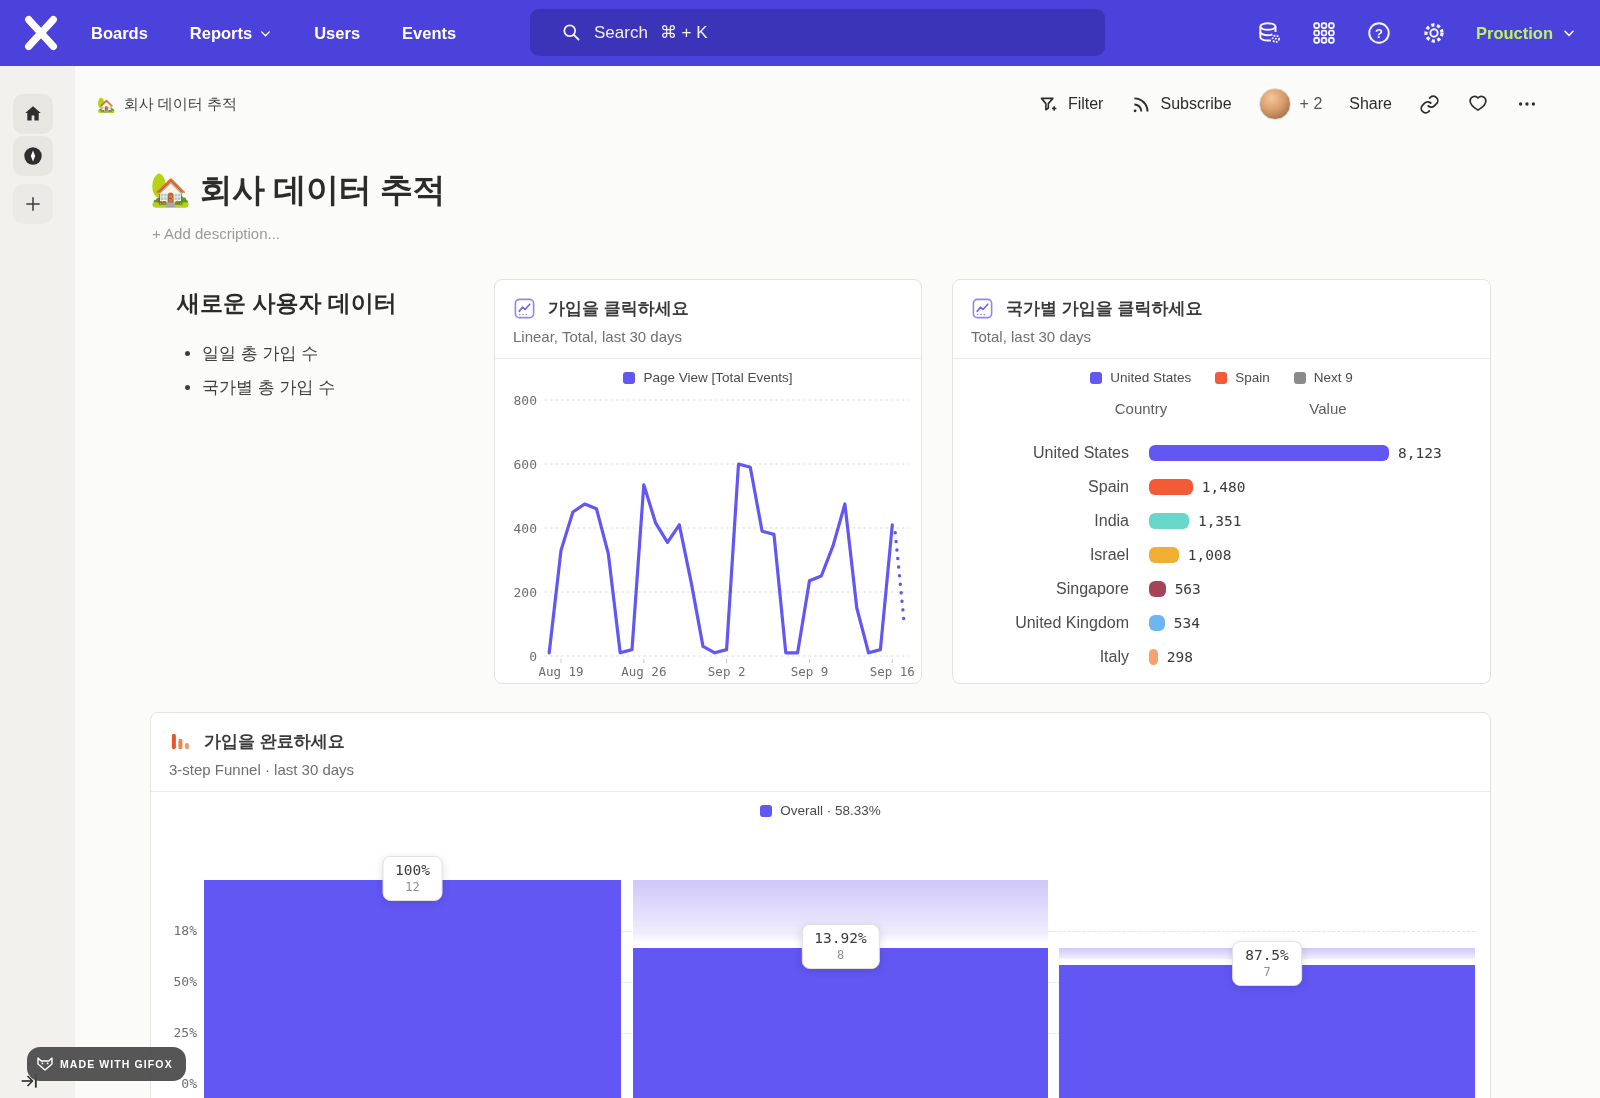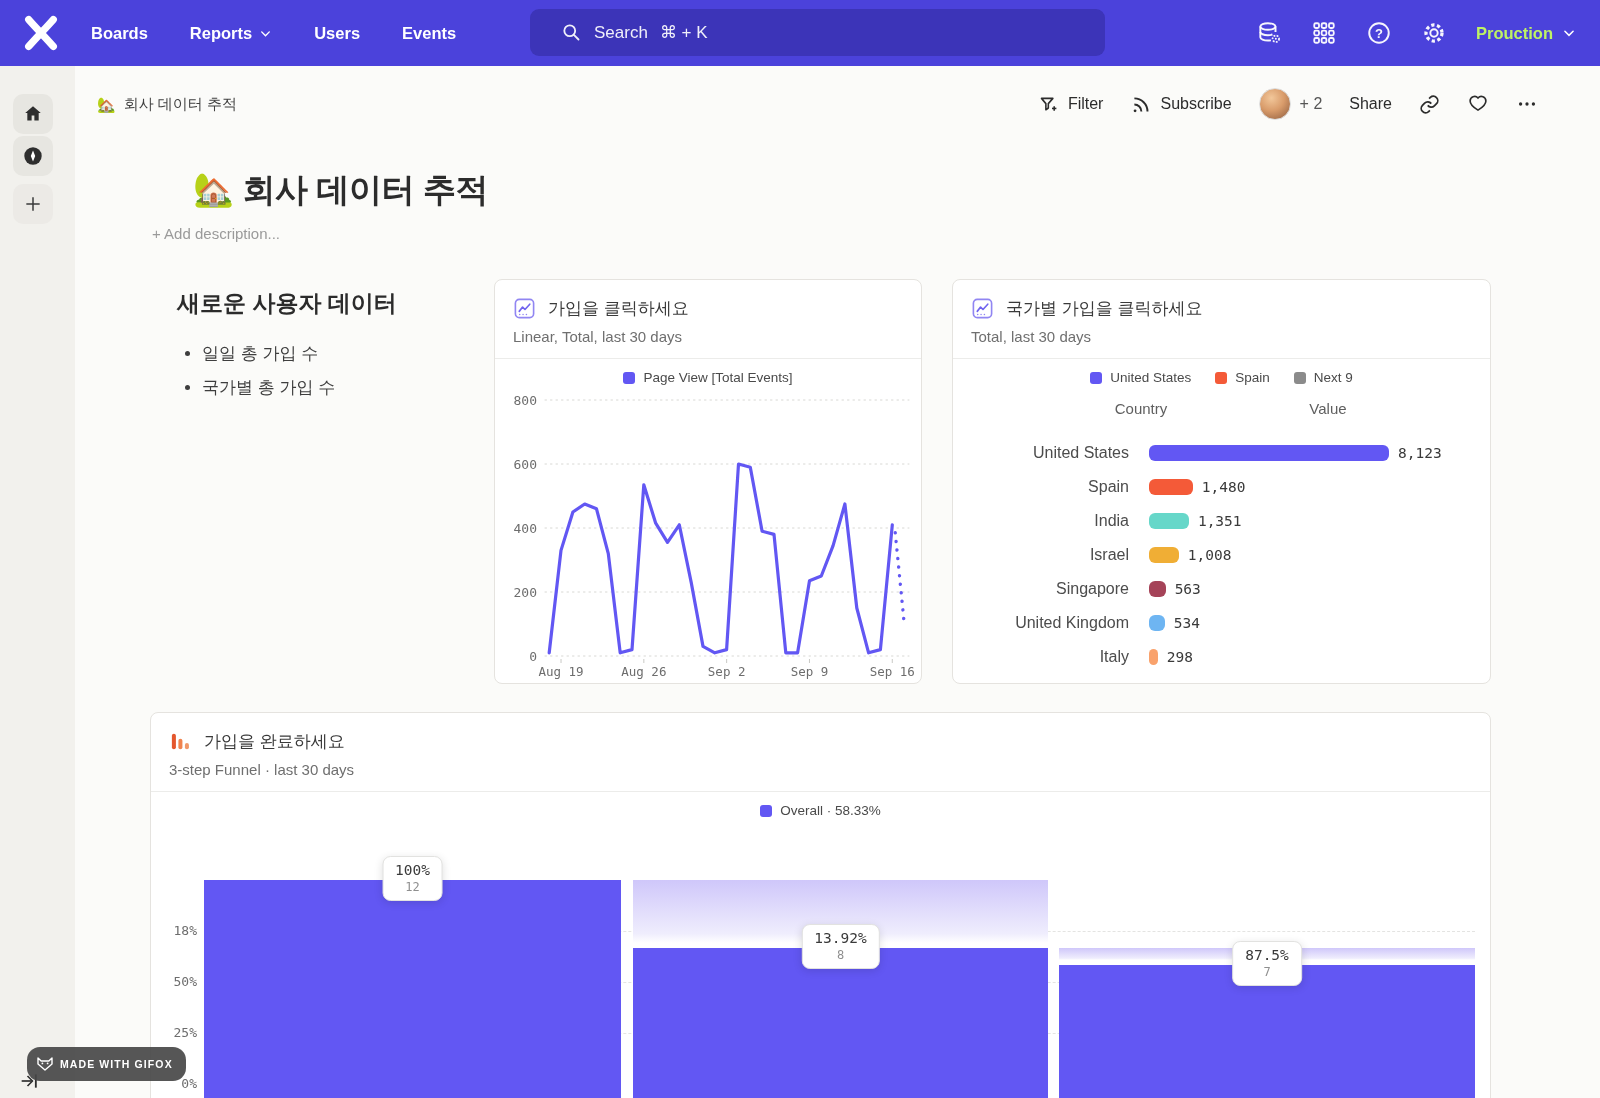--- a/index.html
+++ b/index.html
@@ -26,36 +26,36 @@
   .side-btn { position:absolute; left:13px; width:40px; height:40px; border-radius:10px; background:#e7e6e1; display:flex; align-items:center; justify-content:center; cursor:pointer; }
   .collapse { position:absolute; left:20px; top:1072px; cursor:pointer; }
 
   
   .breadcrumb { position:absolute; left:97px; top:95px; font-size:15px; color:#3f3f3f; display:flex; gap:8px; align-items:center; }
   .actions { position:absolute; right:62px; top:88px; display:flex; align-items:center; gap:27px; }
   .action { display:flex; align-items:center; gap:9px; font-size:16px; color:#2c2c2c; cursor:pointer; }
   .avatar { width:32px; height:32px; border-radius:50%; background:radial-gradient(circle at 38% 30%, #f2c79a 0%, #d99c6b 45%, #8c5a3c 100%); border:1px solid #ddd; }
 
   
-  .page-title { position:absolute; left:150px; top:168px; font-size:33px; font-weight:700; color:#2c2c2c; letter-spacing:-0.4px;margin-left:43px; }
+  .page-title { position:absolute; left:150px; top:168px; font-size:33px; font-weight:700; color:#2c2c2c; letter-spacing:-0.4px; }
   .add-desc { position:absolute; left:152px; top:225px; font-size:15px; color:#9a9a9a; cursor:pointer; }
 
   
   .tw-head { position:absolute; left:177px; top:288px; font-size:23px; font-weight:700; color:#2b2b2b; }
   .tw-list { position:absolute; left:202px; top:342px; font-size:17px; color:#3e3e3e; }
   .tw-list li { margin-bottom:11px; }
 
   
   .card { position:absolute; background:#fff; border:1px solid #e5e3df; border-radius:8px; overflow:hidden; }
   #card-line   { left:494px; top:279px; width:428px; height:405px; }
   #card-geo    { left:952px; top:279px; width:539px; height:405px; }
   #card-funnel { left:150px; top:712px; width:1341px; height:420px; }
   .card-head { padding:17px 18px 13px 18px; border-bottom:1px solid #ececea; }
   .card-title-row { display:flex; align-items:center; gap:12px; }
-  .card-title { font-size:17px; font-weight:400; color:#3a3a3a;text-align:center; }
+  .card-title { font-size:17px; font-weight:700; color:#3a3a3a;text-align:center; }
   .card-sub { margin-top:8px; font-size:15px; color:#6f6f6f; }
   .legend { display:flex; justify-content:center; align-items:center; gap:24px; margin-top:11px; }
   .legend-item { display:flex; align-items:center; gap:8px; font-size:13.5px; color:#4a4a4a; cursor:pointer; }
   .swatch { width:12px; height:12px; border-radius:3px; }
 
   
   .geo-colhead { position:absolute; top:120px; font-size:15px; color:#5f5f5f; }
   #geo-rows { position:absolute; left:0; top:156px; right:0; }
   .geo-row { height:34px; display:flex; align-items:center; cursor:pointer; }
   .geo-label { width:196px; text-align:right; padding-right:20px; font-size:16px; color:#4c4c4c; flex:none; }

